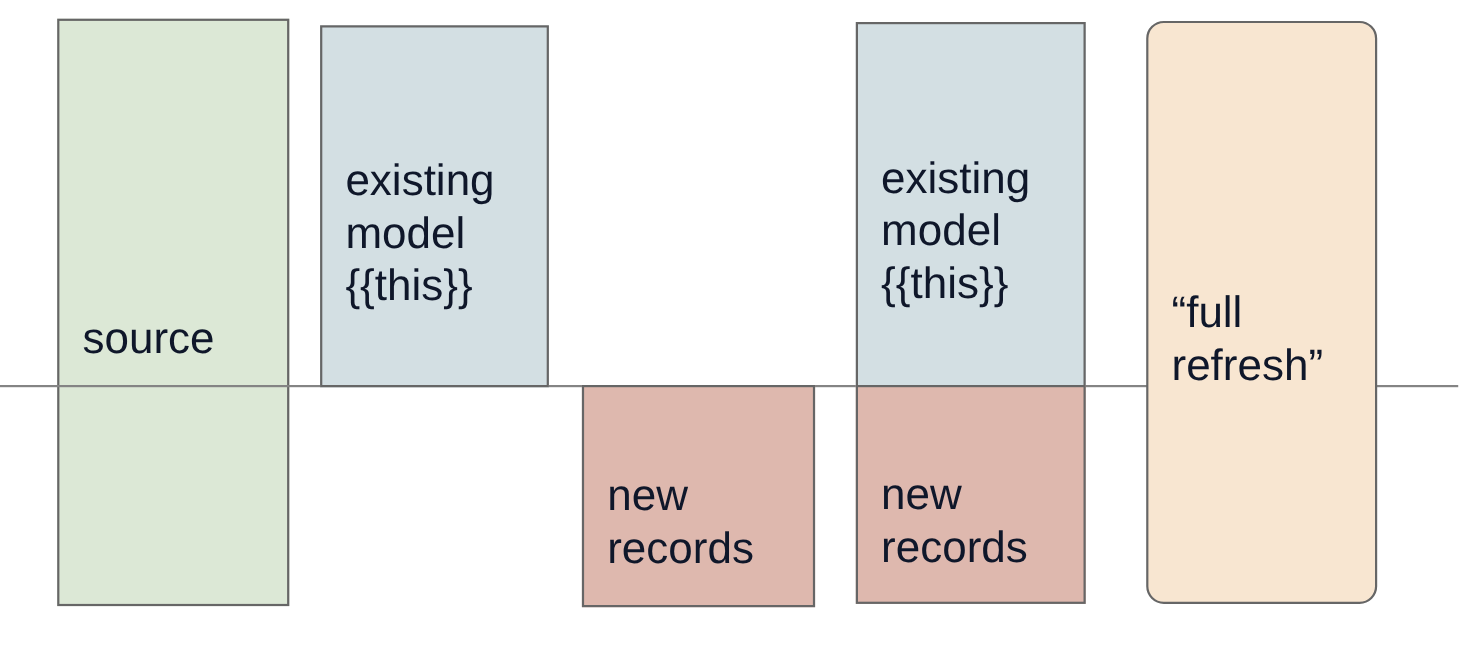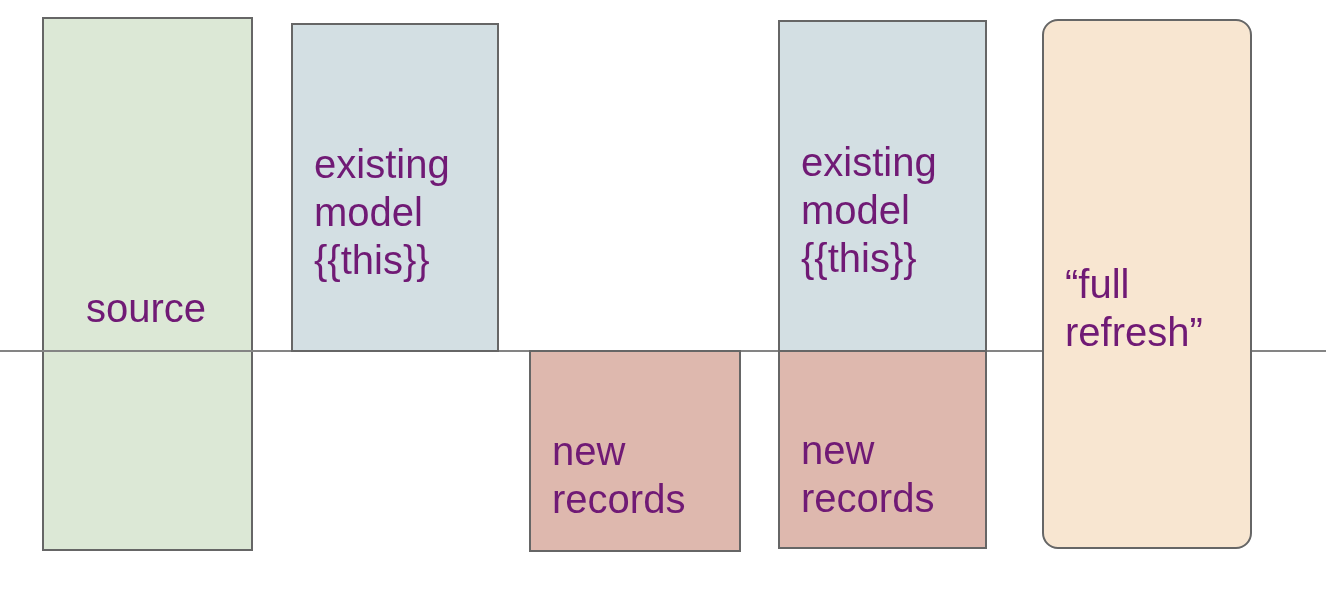--- a/index.html
+++ b/index.html
@@ -20,36 +20,36 @@
     box-sizing: border-box;
     border: 2px solid #666666;
     display: flex;
     align-items: center;
     z-index: 3;
   }
   .box .label {
     white-space: pre-line;
     font-size: 40px;
     line-height: 1.2;
-    color: #701a75;
+    color: #0f172a;
     padding-left: 21px;
     padding-right: 8px;
     margin-top: 48px;
   }
   .baseline {
     position: absolute;
     left: 0;
     top: 350px;
     width: 1326px;
     height: 2px;
     background: #848484;
     z-index: 2;
   }
   
-  .box-source        { left: 42px;   top: 17px;  width: 211px; height: 534px; z-index: 1; padding-left: 21px; }
+  .box-source        { left: 52px;   top: 17px;  width: 211px; height: 534px; z-index: 1; }
   .box-model-left    { left: 291px;  top: 23px;  width: 208px; height: 329px; }
   .box-new-left      { left: 529px;  top: 350px; width: 212px; height: 202px; }
   .box-model-right   { left: 778px;  top: 20px;  width: 209px; height: 332px; }
   .box-new-right     { left: 778px;  top: 350px; width: 209px; height: 199px; }
   .box-full-refresh  { left: 1042px; top: 19px;  width: 210px; height: 530px; border-radius: 16px; }
 </style>
 </head>
 <body>
 
 <div class="canvas">

